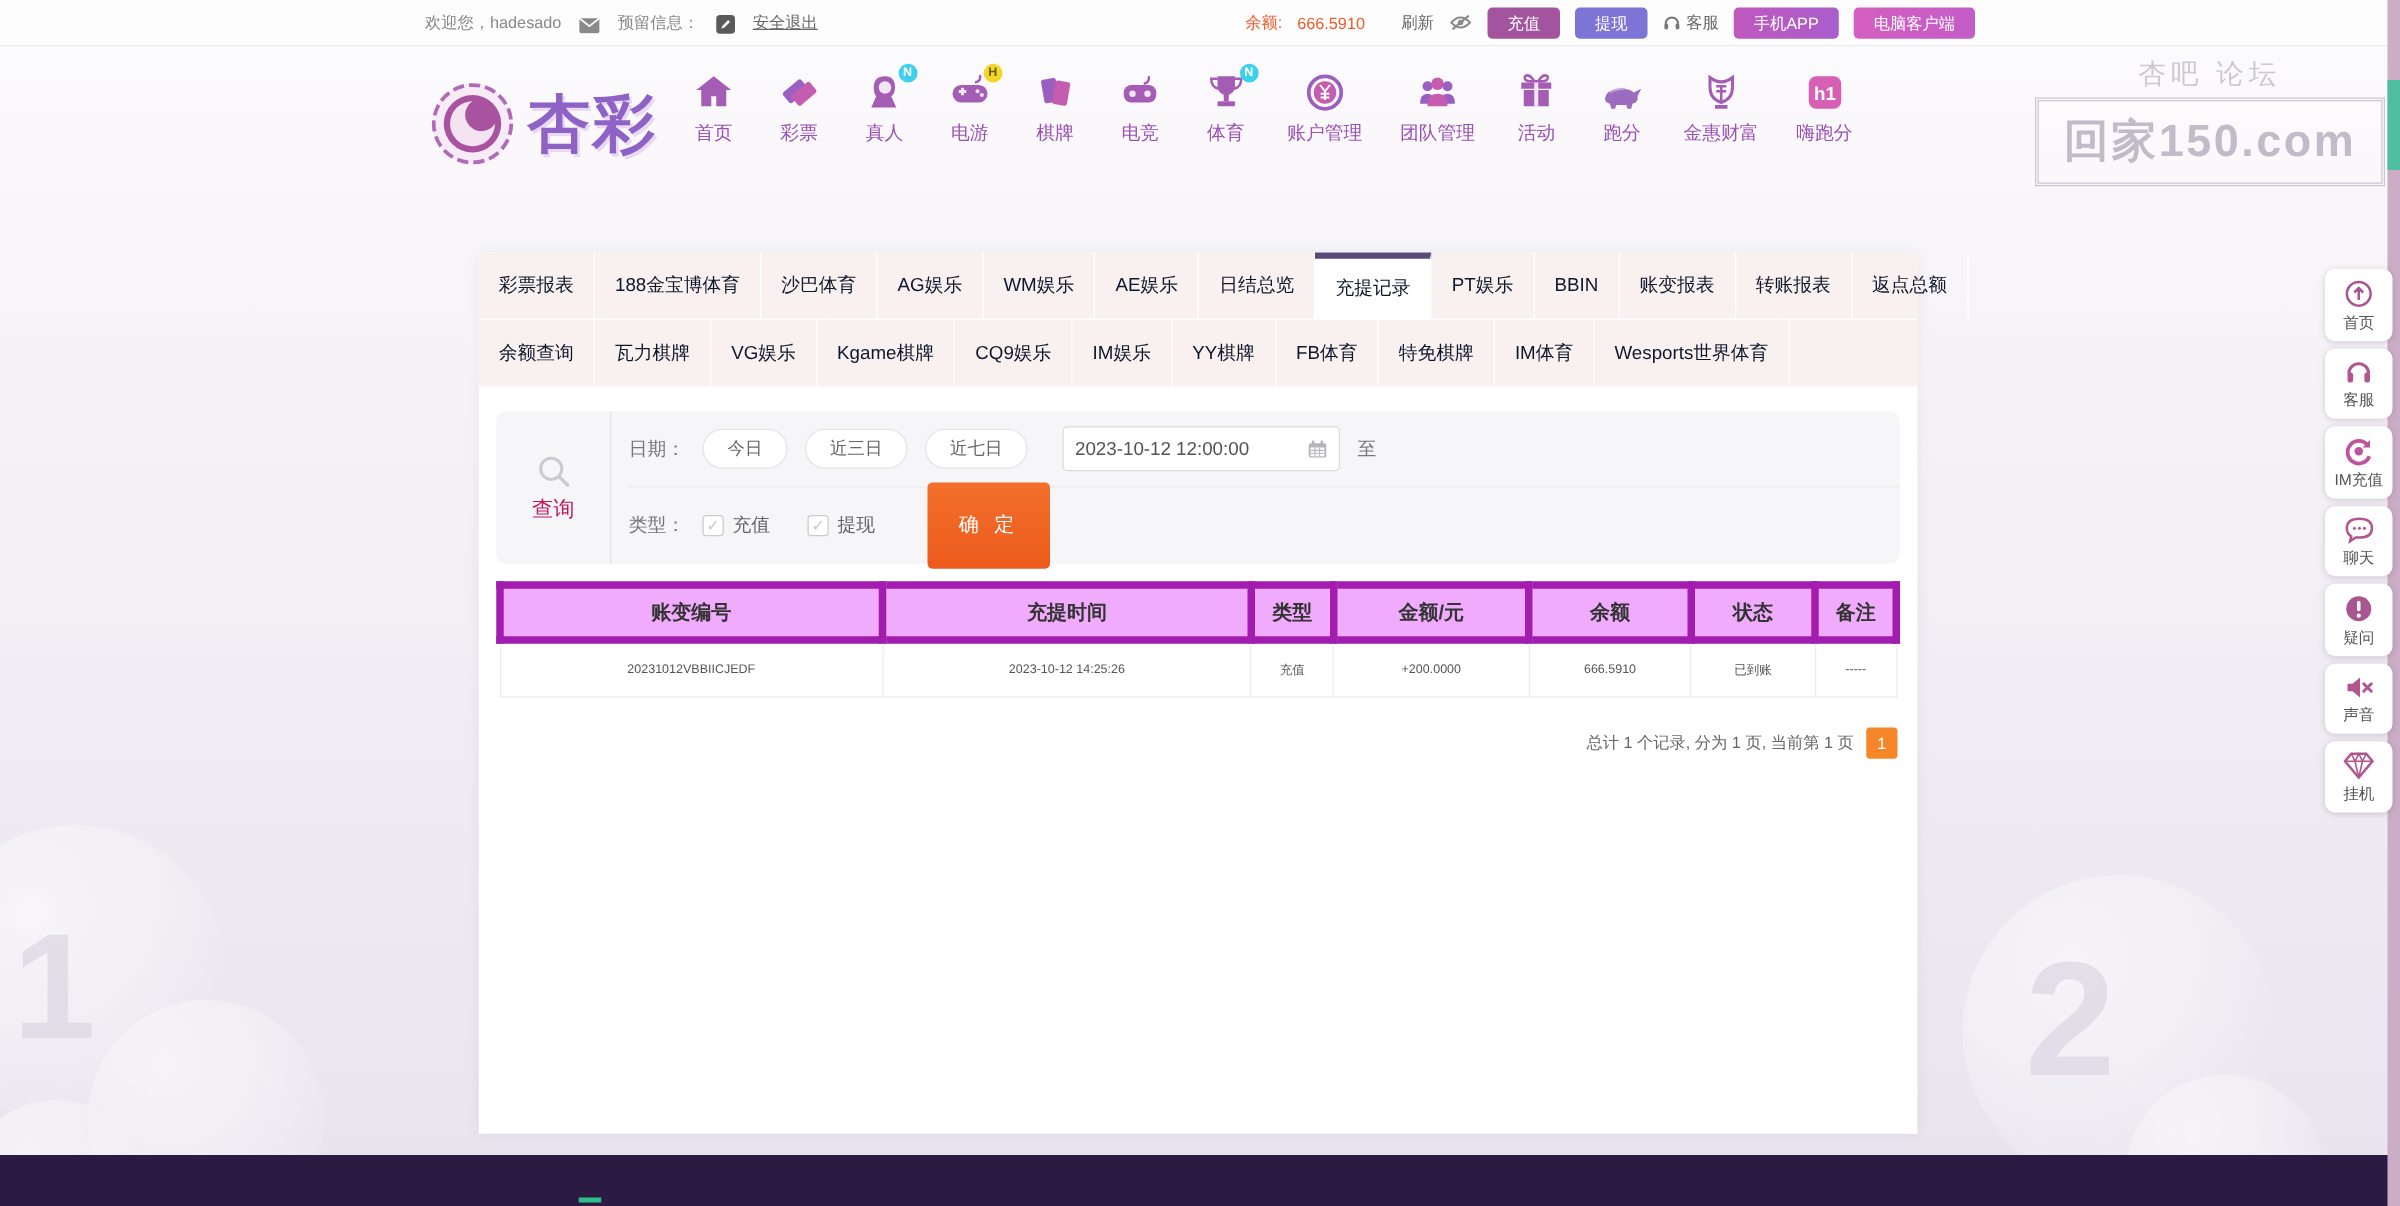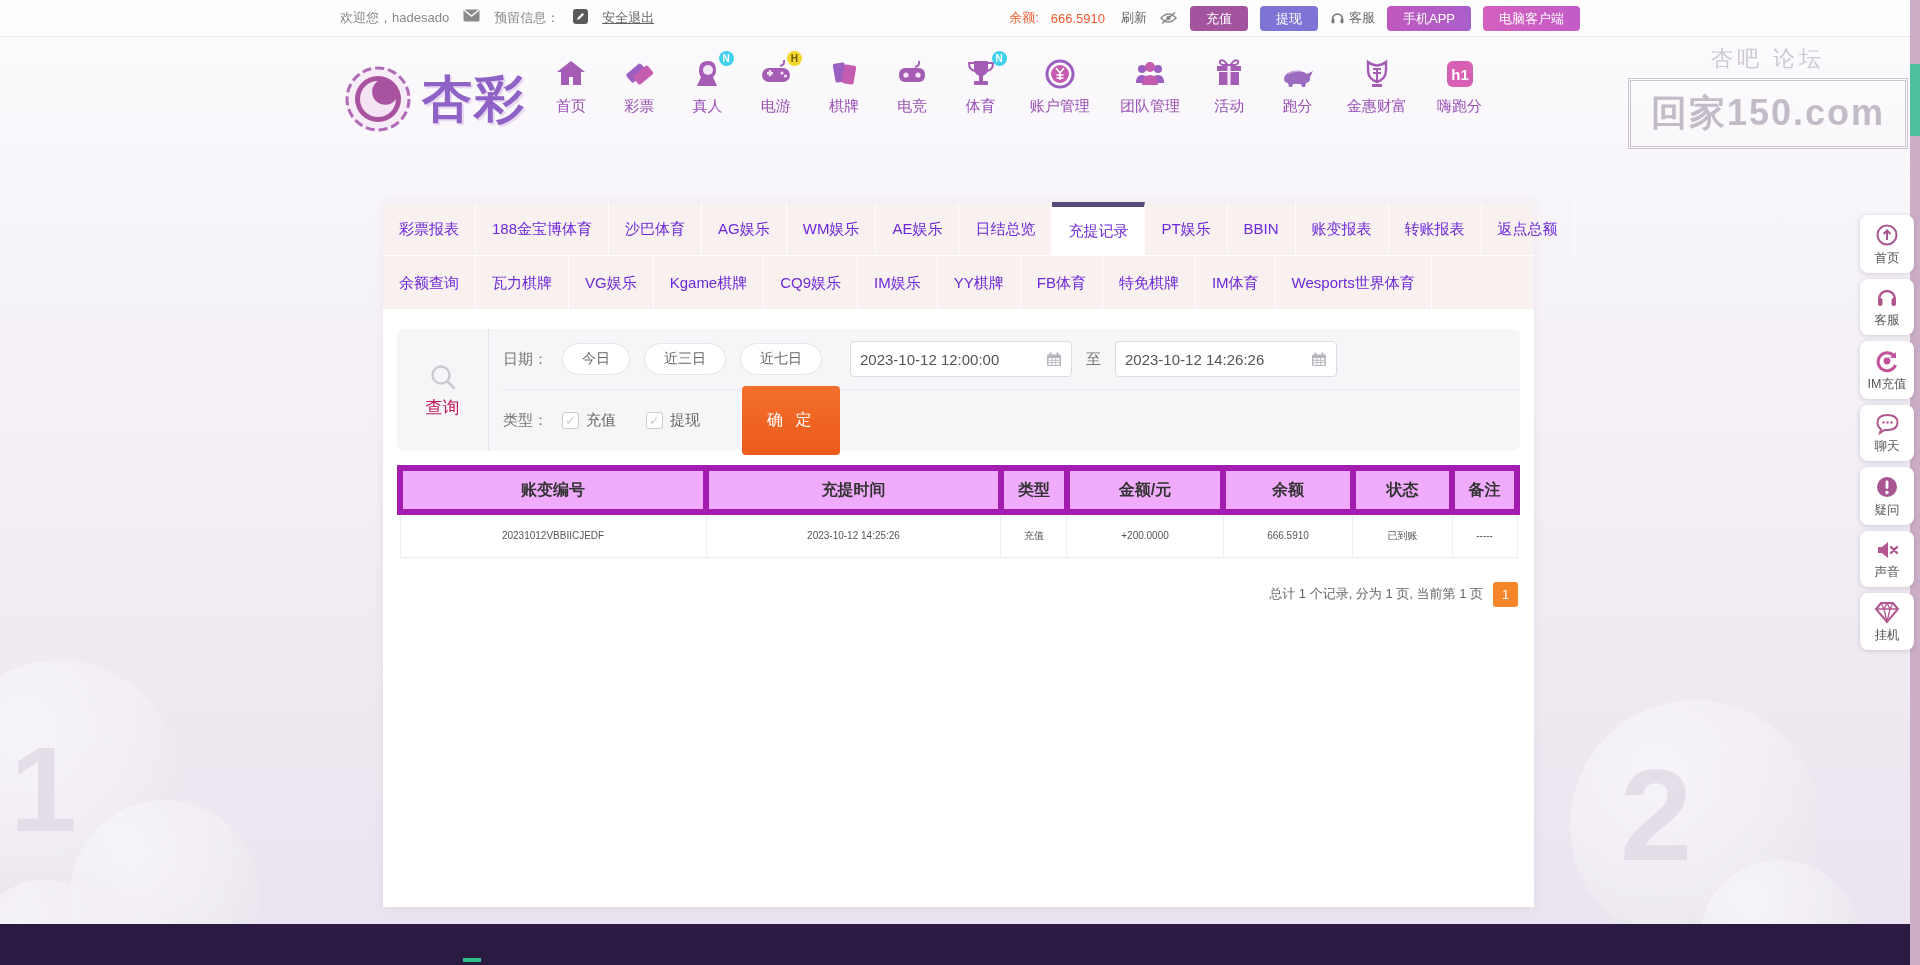--- a/index.html
+++ b/index.html
@@ -8,21 +8,21 @@
   #screen { position:relative; width:1920px; height:965px; overflow:hidden;
     background:linear-gradient(180deg,#fcfbfd 0%,#f6f3f8 30%,#eee9f1 75%,#e9e3ee 100%); }
 
   
   .ball { position:absolute; border-radius:50%; background:radial-gradient(circle at 35% 30%, #ffffff 0%, #f3f0f5 55%, #e2dce7 100%); opacity:.55; }
   .ball-num { position:absolute; font-weight:bold; color:#dfd9e5; opacity:.8; }
 
   
   .topbar { position:absolute; top:0; left:0; width:100%; height:37px; background:#fdfdfe; border-bottom:1px solid #eceaf0; z-index:5; }
   .topbar-inner { width:1240px; margin:0 auto; height:100%; display:flex; align-items:center; font-size:13px; color:#888; }
-  .tb-left { display:flex; align-items:flex-start; gap:14px; }
+  .tb-left { display:flex; align-items:flex-end; gap:14px; }
   .tb-right { margin-left:auto; display:flex; align-items:center; gap:12px; }
   .tb-link { color:#666; text-decoration:underline; cursor:pointer; }
   .balance-label,.balance-value { color:#f25a2b; font-size:13px; }
   .tb-btn { display:inline-block; padding:4px 16px; border-radius:4px; color:#fff; font-size:13px; cursor:pointer; line-height:17px; }
   .btn-deposit { background:#a2559e; }
   .btn-withdraw { background:#7e74d6; }
   .btn-app { background:linear-gradient(90deg,#c058be,#a95ecb); }
   .btn-pc { background:linear-gradient(90deg,#d45fc0,#c35cc7); }
   .pencil-chip { display:inline-flex; align-items:center; justify-content:center; width:15px; height:15px; background:#5a5a5a; border-radius:3px; }
 
@@ -44,21 +44,21 @@
   .wm-top { font-size:22px; color:#c9c3ce; letter-spacing:4px; margin-bottom:4px; }
   .wm-box { border:3px double #c7c1cd; color:#bcb5c3; font-size:36px; font-weight:bold; padding:8px 20px; letter-spacing:2px; background:rgba(255,255,255,.15); }
 
   
   .scroll-track { position:absolute; right:0; top:0; width:10px; height:965px; background:#cbaec6; z-index:6; }
   .scroll-thumb { position:absolute; left:0; top:64px; width:10px; height:72px; background:#4fbf9f; }
 
   
   .card { position:absolute; left:383px; top:202px; width:1151px; height:705px; background:#fff; box-shadow:0 0 10px rgba(90,70,110,.08); z-index:3; }
   .tabs-row { display:flex; background:#f8f1f0; }
-  .tab { padding:0 16px; height:53px; line-height:53px; font-size:15px; color:#6d28d9; border-right:1px solid #fff; cursor:pointer; white-space:nowrap; }
+  .tab { padding:0 16px; height:53px; line-height:53px; font-size:15px; color:#0f172a; border-right:1px solid #fff; cursor:pointer; white-space:nowrap; }
   .tab.active { background:#fff; border-top:5px solid #594a7b; line-height:48px; height:53px; }
   .tabs-row.second { border-top:1px solid #fff; }
 
   
   .filter-panel { margin:20px 14px 14px 14px; background:#f6f5f7; border-radius:8px; position:relative; padding-left:106px; }
   .search-zone { position:absolute; left:0; top:0; bottom:0; width:92px; border-right:1px solid #e6e3e9; display:flex; flex-direction:column; align-items:center; justify-content:center; gap:4px; }
   .search-word { color:#be185d; font-size:17px; }
   .filter-row { display:flex; align-items:center; height:61px; gap:14px; }
   .filter-row.first { border-bottom:1px solid #eceaee; }
   .f-label { color:#777; font-size:15px; }
@@ -127,21 +127,21 @@
         <span class="pencil-chip">
           <svg width="9" height="9" viewBox="0 0 9 9">
               <path d="M1 8 L2 5.5 6.5 1 8 2.5 3.5 7 Z" fill="#fff"></path>
             </svg>
         </span>
         <span class="tb-link">安全退出</span>
       </div>
       <div class="tb-right">
         <span class="balance-label">余额:</span>
         <span class="balance-value">666.5910</span>
-        <span style="color:#666; margin-left:4px; cursor:pointer;">刷新</span>
+        <span style="color:#666; margin-left:17px; cursor:pointer;">刷新</span>
         <span>
           <svg width="19" height="14" viewBox="0 0 19 14">
               <path d="M2 7 q7.5-8 15 0 q-7.5 8-15 0z" fill="none" stroke="#8a8a8a" stroke-width="1.5"></path>
               <circle cx="9.5" cy="7" r="2.2" fill="#8a8a8a"></circle>
               <line x1="3" y1="12.5" x2="16" y2="1.5" stroke="#8a8a8a" stroke-width="1.6"></line>
             </svg>
         </span>
         <span class="tb-btn btn-deposit">充值</span>
         <span class="tb-btn btn-withdraw">提现</span>
         <span style="display:flex; align-items:center; gap:4px; cursor:pointer;">
@@ -363,30 +363,20 @@
           <span>2023-10-12 12:00:00</span>
           <svg width="16" height="15" viewBox="0 0 16 15">
               <rect x="1" y="2.5" width="14" height="11.5" rx="1.5" fill="#b7b4bb"></rect>
               <rect x="3.5" y="0.5" width="2" height="4" fill="#b7b4bb"></rect>
               <rect x="10.5" y="0.5" width="2" height="4" fill="#b7b4bb"></rect>
               <rect x="2.5" y="6" width="11" height="7" fill="#fff"></rect>
               <path d="M2.5 8.3 h11 M2.5 10.6 h11 M6 6 v7 M9.7 6 v7" stroke="#b7b4bb" stroke-width="0.9"></path>
             </svg>
         </span>
         <span class="f-label">至</span>
-        <span class="date-input">
-          <span>2023-10-12 14:26:26</span>
-          <svg width="16" height="15" viewBox="0 0 16 15">
-              <rect x="1" y="2.5" width="14" height="11.5" rx="1.5" fill="#b7b4bb"></rect>
-              <rect x="3.5" y="0.5" width="2" height="4" fill="#b7b4bb"></rect>
-              <rect x="10.5" y="0.5" width="2" height="4" fill="#b7b4bb"></rect>
-              <rect x="2.5" y="6" width="11" height="7" fill="#fff"></rect>
-              <path d="M2.5 8.3 h11 M2.5 10.6 h11 M6 6 v7 M9.7 6 v7" stroke="#b7b4bb" stroke-width="0.9"></path>
-            </svg>
-        </span>
       </div>
 
       <div class="filter-row">
         <span class="f-label">类型：</span>
         <span class="chk-wrap">
           <span class="chk">✓</span>
           <span class="chk-label">充值</span>
         </span>
         <span class="chk-wrap" style="margin-left:16px;">
           <span class="chk">✓</span>

